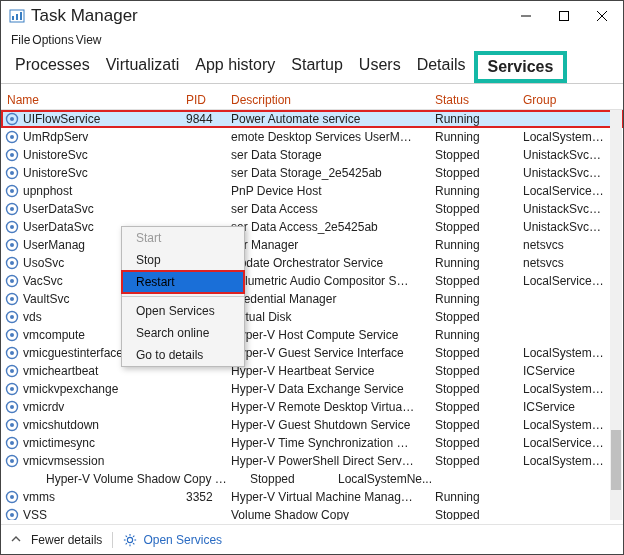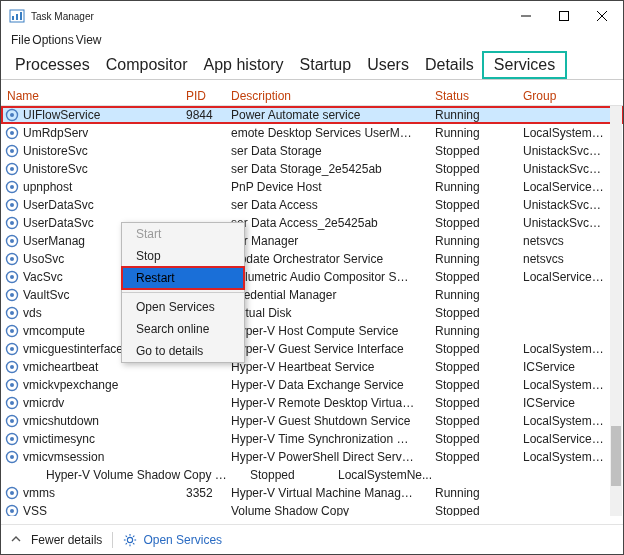--- a/index.html
+++ b/index.html
@@ -1,26 +1,26 @@
 <!DOCTYPE html>
 <html><head>
 <meta charset="utf-8">
 <style>
   * { box-sizing: border-box; }
   html, body { margin:0; padding:0; font-family: "Segoe UI", sans-serif; font-size:12px; color:#222; background:#fff; }
   .window { width:624px; height:555px; border:1px solid #444; position:relative; overflow:hidden; background:#fff; }
   .titlebar { height:30px; display:flex; align-items:center; padding:0 2px 0 8px; }
   .app-icon { width:16px; height:16px; margin-right:6px; }
-  .title { flex:1; font-size:10px; }
+  .title { flex:1; font-size:17px; }
   .win-btn { width:38px; height:28px; display:flex; align-items:center; justify-content:center; }
   .menubar { display:flex; gap:2px; padding:2px 10px 4px 10px; font-size:12px; }
   .menubar span { cursor:default; }
   .tabs { display:flex; border-bottom:1px solid #ccc; padding:0 6px; font-size:16px; }
   .tab { padding:5px 8px; cursor:default; white-space:nowrap; }
-  .tab.active { border:2px solid #14b8a6; padding:3px 10px; }
+  .tab.active { border:4px solid #14b8a6; padding:3px 10px;font-weight:bold; }
   .cols { display:flex; border-bottom:1px solid #e0e0e0; font-size:12px; height:26px; align-items:center; padding-top:6px;}
   .c-name { width:185px; padding-left:6px; }
   .c-pid  { width:45px;  }
   .c-desc { width:204px; }
   .c-stat { width:88px;  }
   .c-grp  { flex:1; padding-right:14px; }
   .col-h  { color:#c2410c; cursor:default; }
   .body { position:relative; height:410px; overflow:hidden; }
   .row { display:flex; height:18px; align-items:center; font-size:12px; }
   .row.sel { background:#cce8ff; }
@@ -78,21 +78,21 @@
   </div>
 
   <div class="menubar">
     <span>File</span>
     <span>Options</span>
     <span>View</span>
   </div>
 
   <div class="tabs">
     <div class="tab">Processes</div>
-    <div class="tab">Compositor</div>
+    <div class="tab">Virtualizati</div>
     <div class="tab">App history</div>
     <div class="tab">Startup</div>
     <div class="tab">Users</div>
     <div class="tab">Details</div>
     <div class="tab active">Services</div>
   </div>
 
   <div class="cols">
     <div class="c-name col-h">Name</div>
     <div class="c-pid col-h">PID</div>

